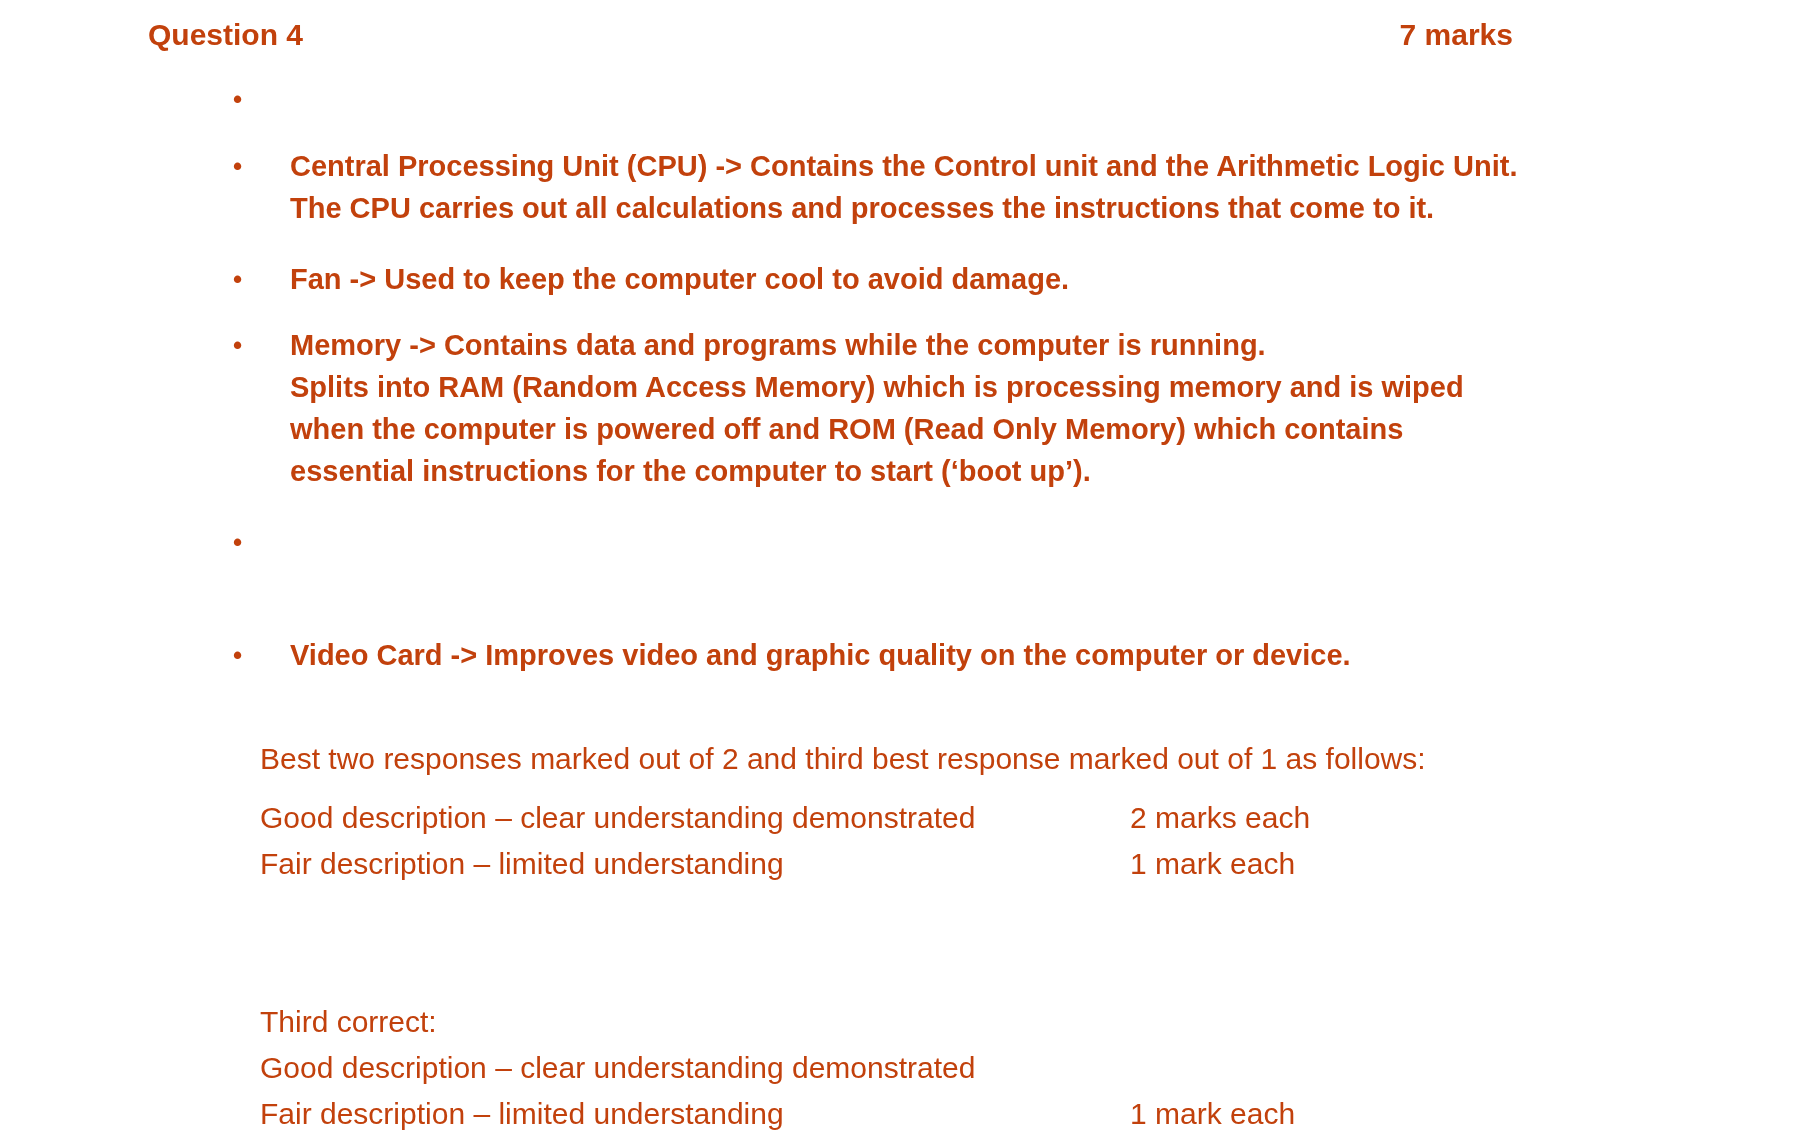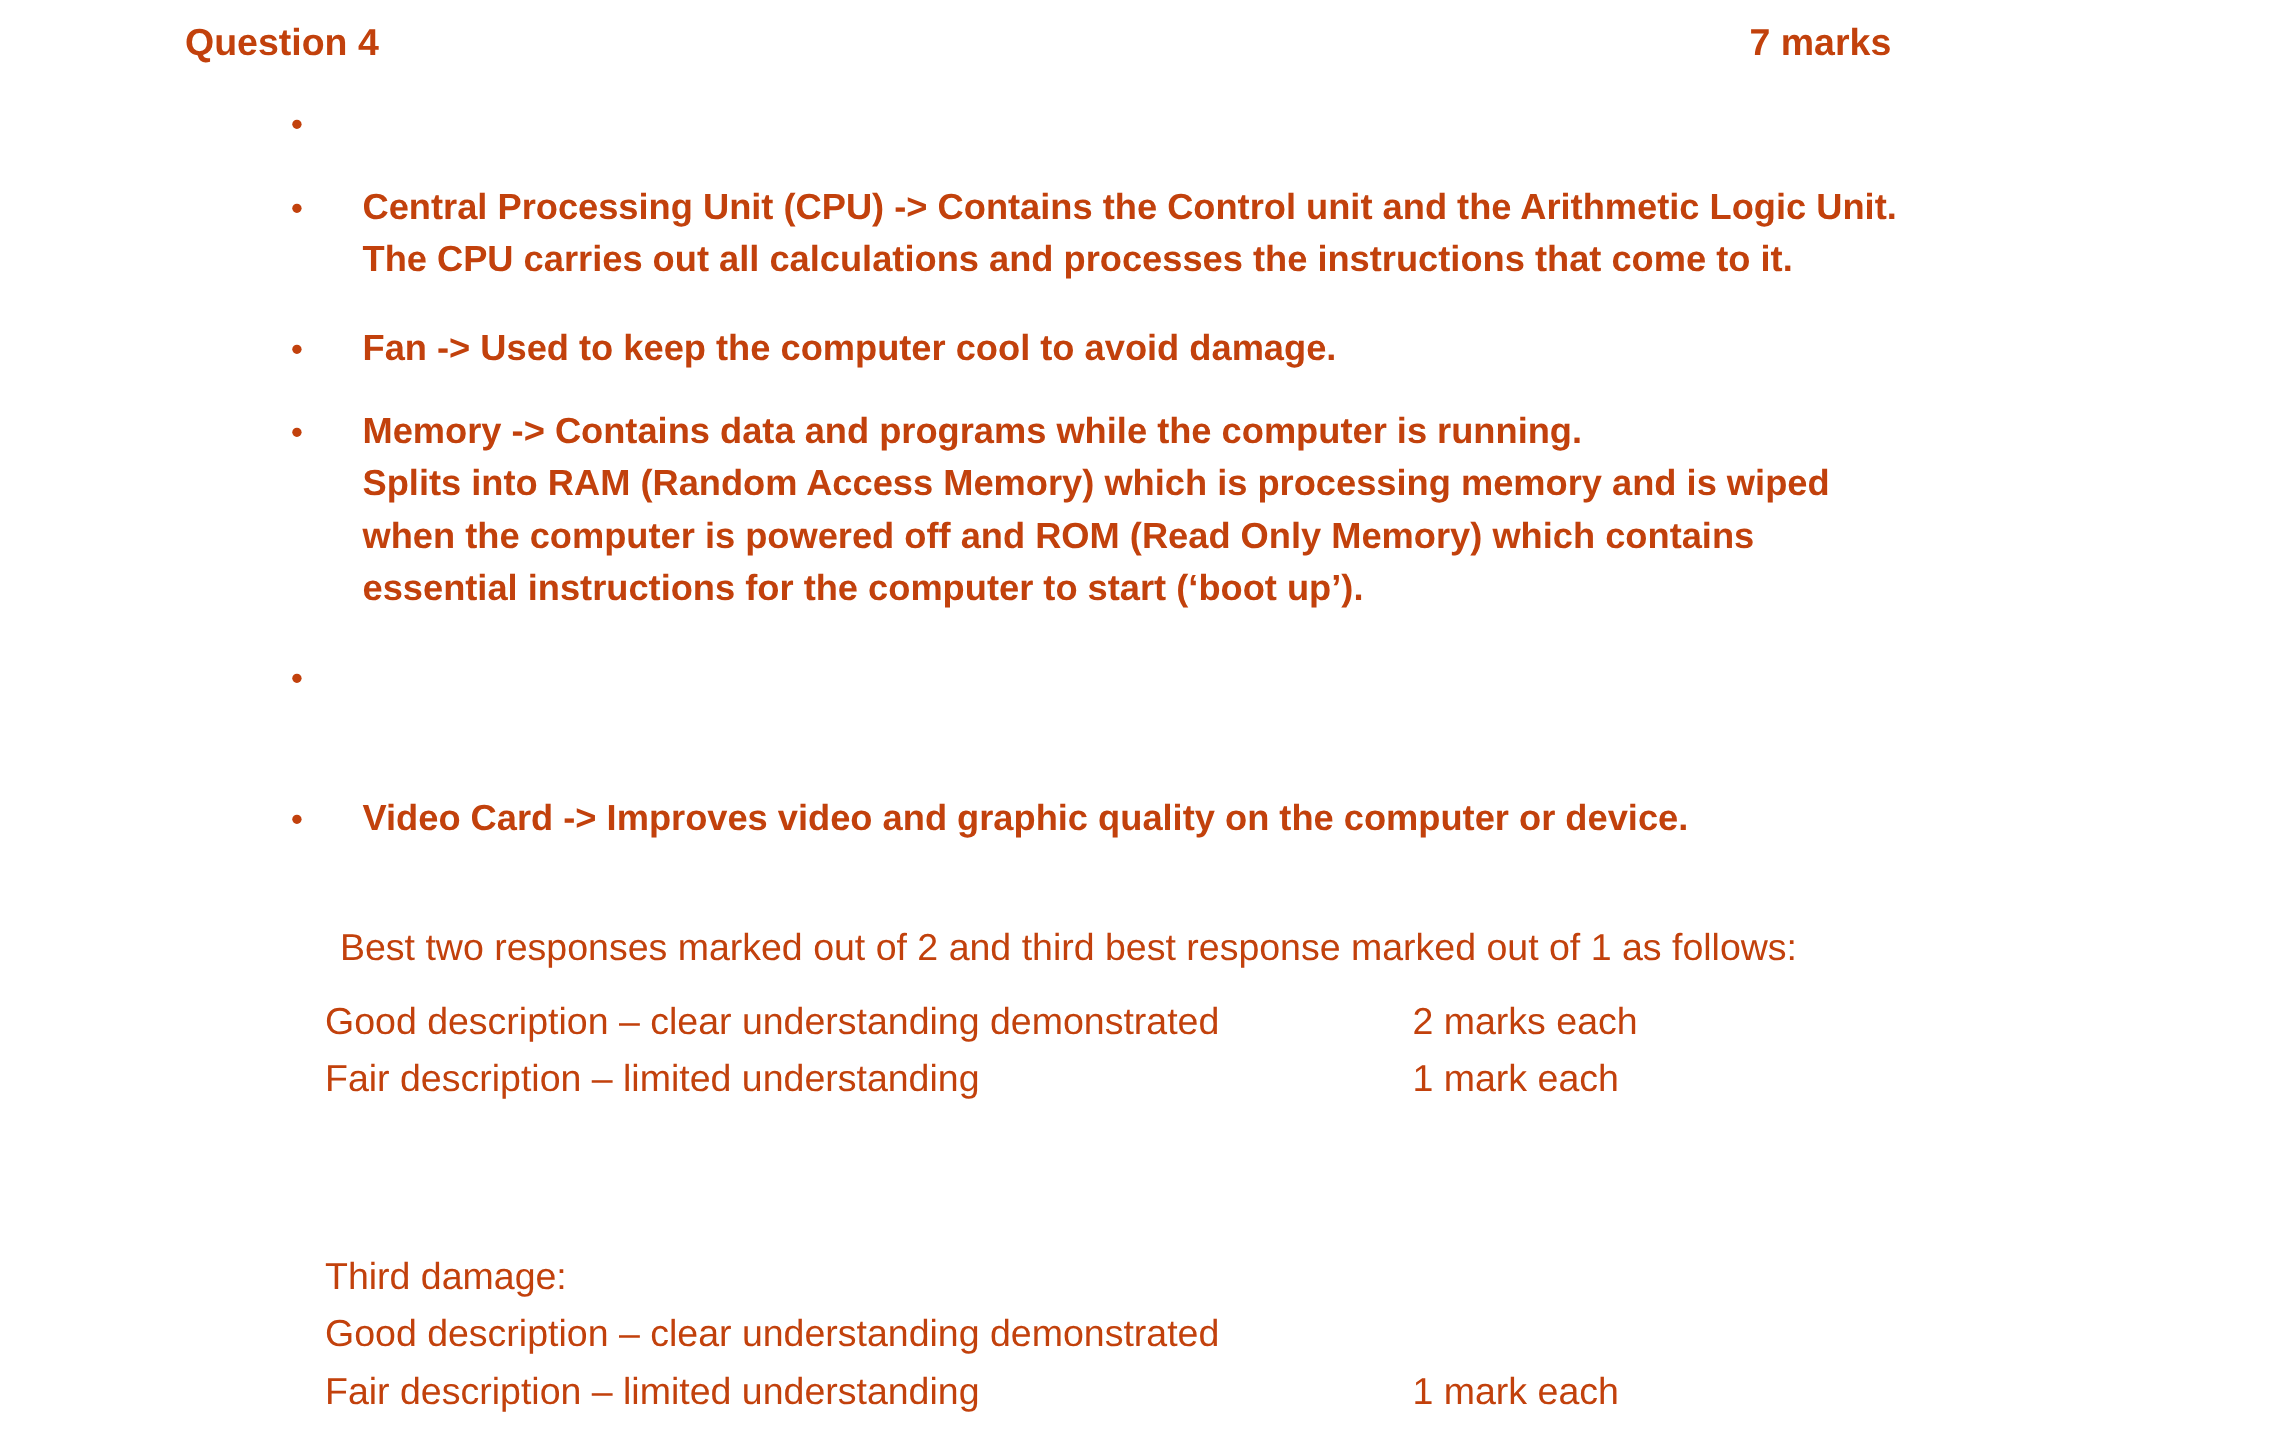--- a/index.html
+++ b/index.html
@@ -60,21 +60,20 @@
   .rubric {
     font-size: 30px;
     font-weight: 400;
     line-height: 46px;
   }
   .intro {
     position: absolute;
     top: 736px;
     left: 260px;
     right: 40px;
-    margin-left: 12px;
   }
   .mark-section {
     position: absolute;
     left: 260px;
     right: 40px;
   }
   .sec1 { top: 795px; }
   .sec2 { top: 999px; }
   .mark-row {
     display: grid;
@@ -130,21 +129,21 @@
       <span>Good description – clear understanding demonstrated</span>
       <span>2 marks each</span>
     </div>
     <div class="mark-row">
       <span>Fair description – limited understanding</span>
       <span>1 mark each</span>
     </div>
   </div>
 
   <div class="rubric mark-section sec2">
-    <div>Third damage:</div>
+    <div>Third correct:</div>
     <div class="mark-row">
       <span>Good description – clear understanding demonstrated</span>
     </div>
     <div class="mark-row">
       <span>Fair description – limited understanding</span>
       <span>1 mark each</span>
     </div>
   </div>
 
 </div>

